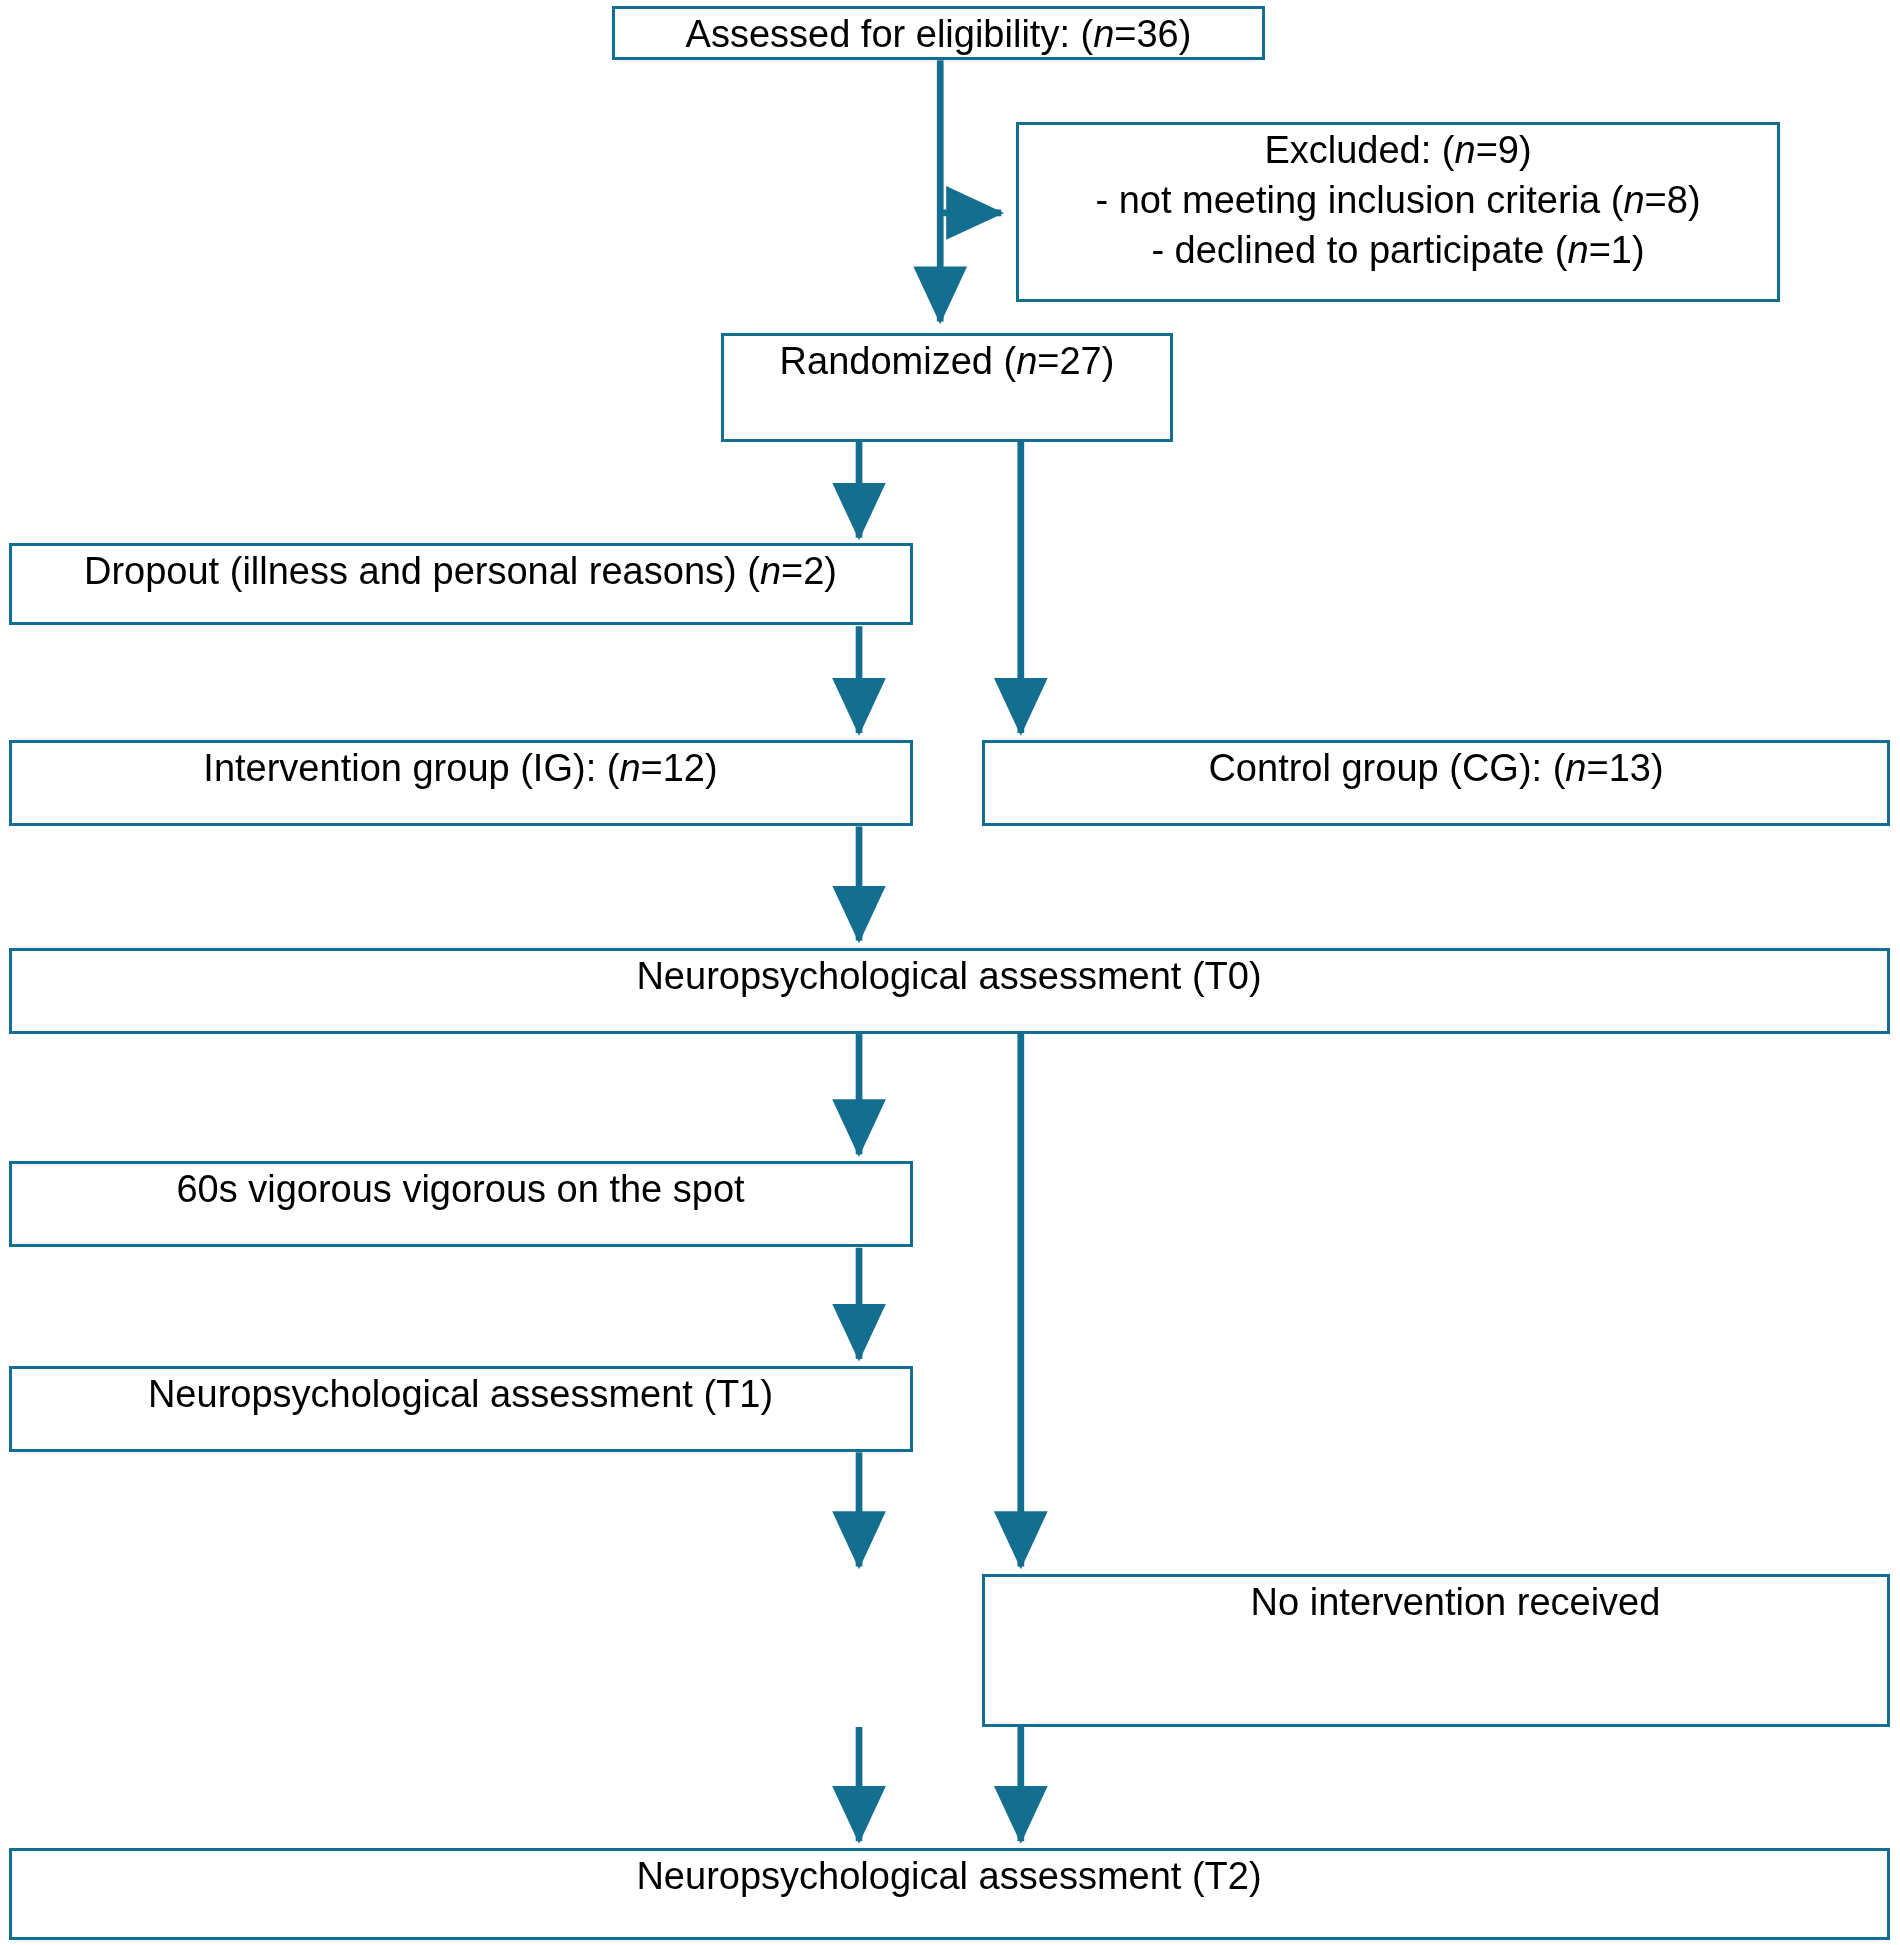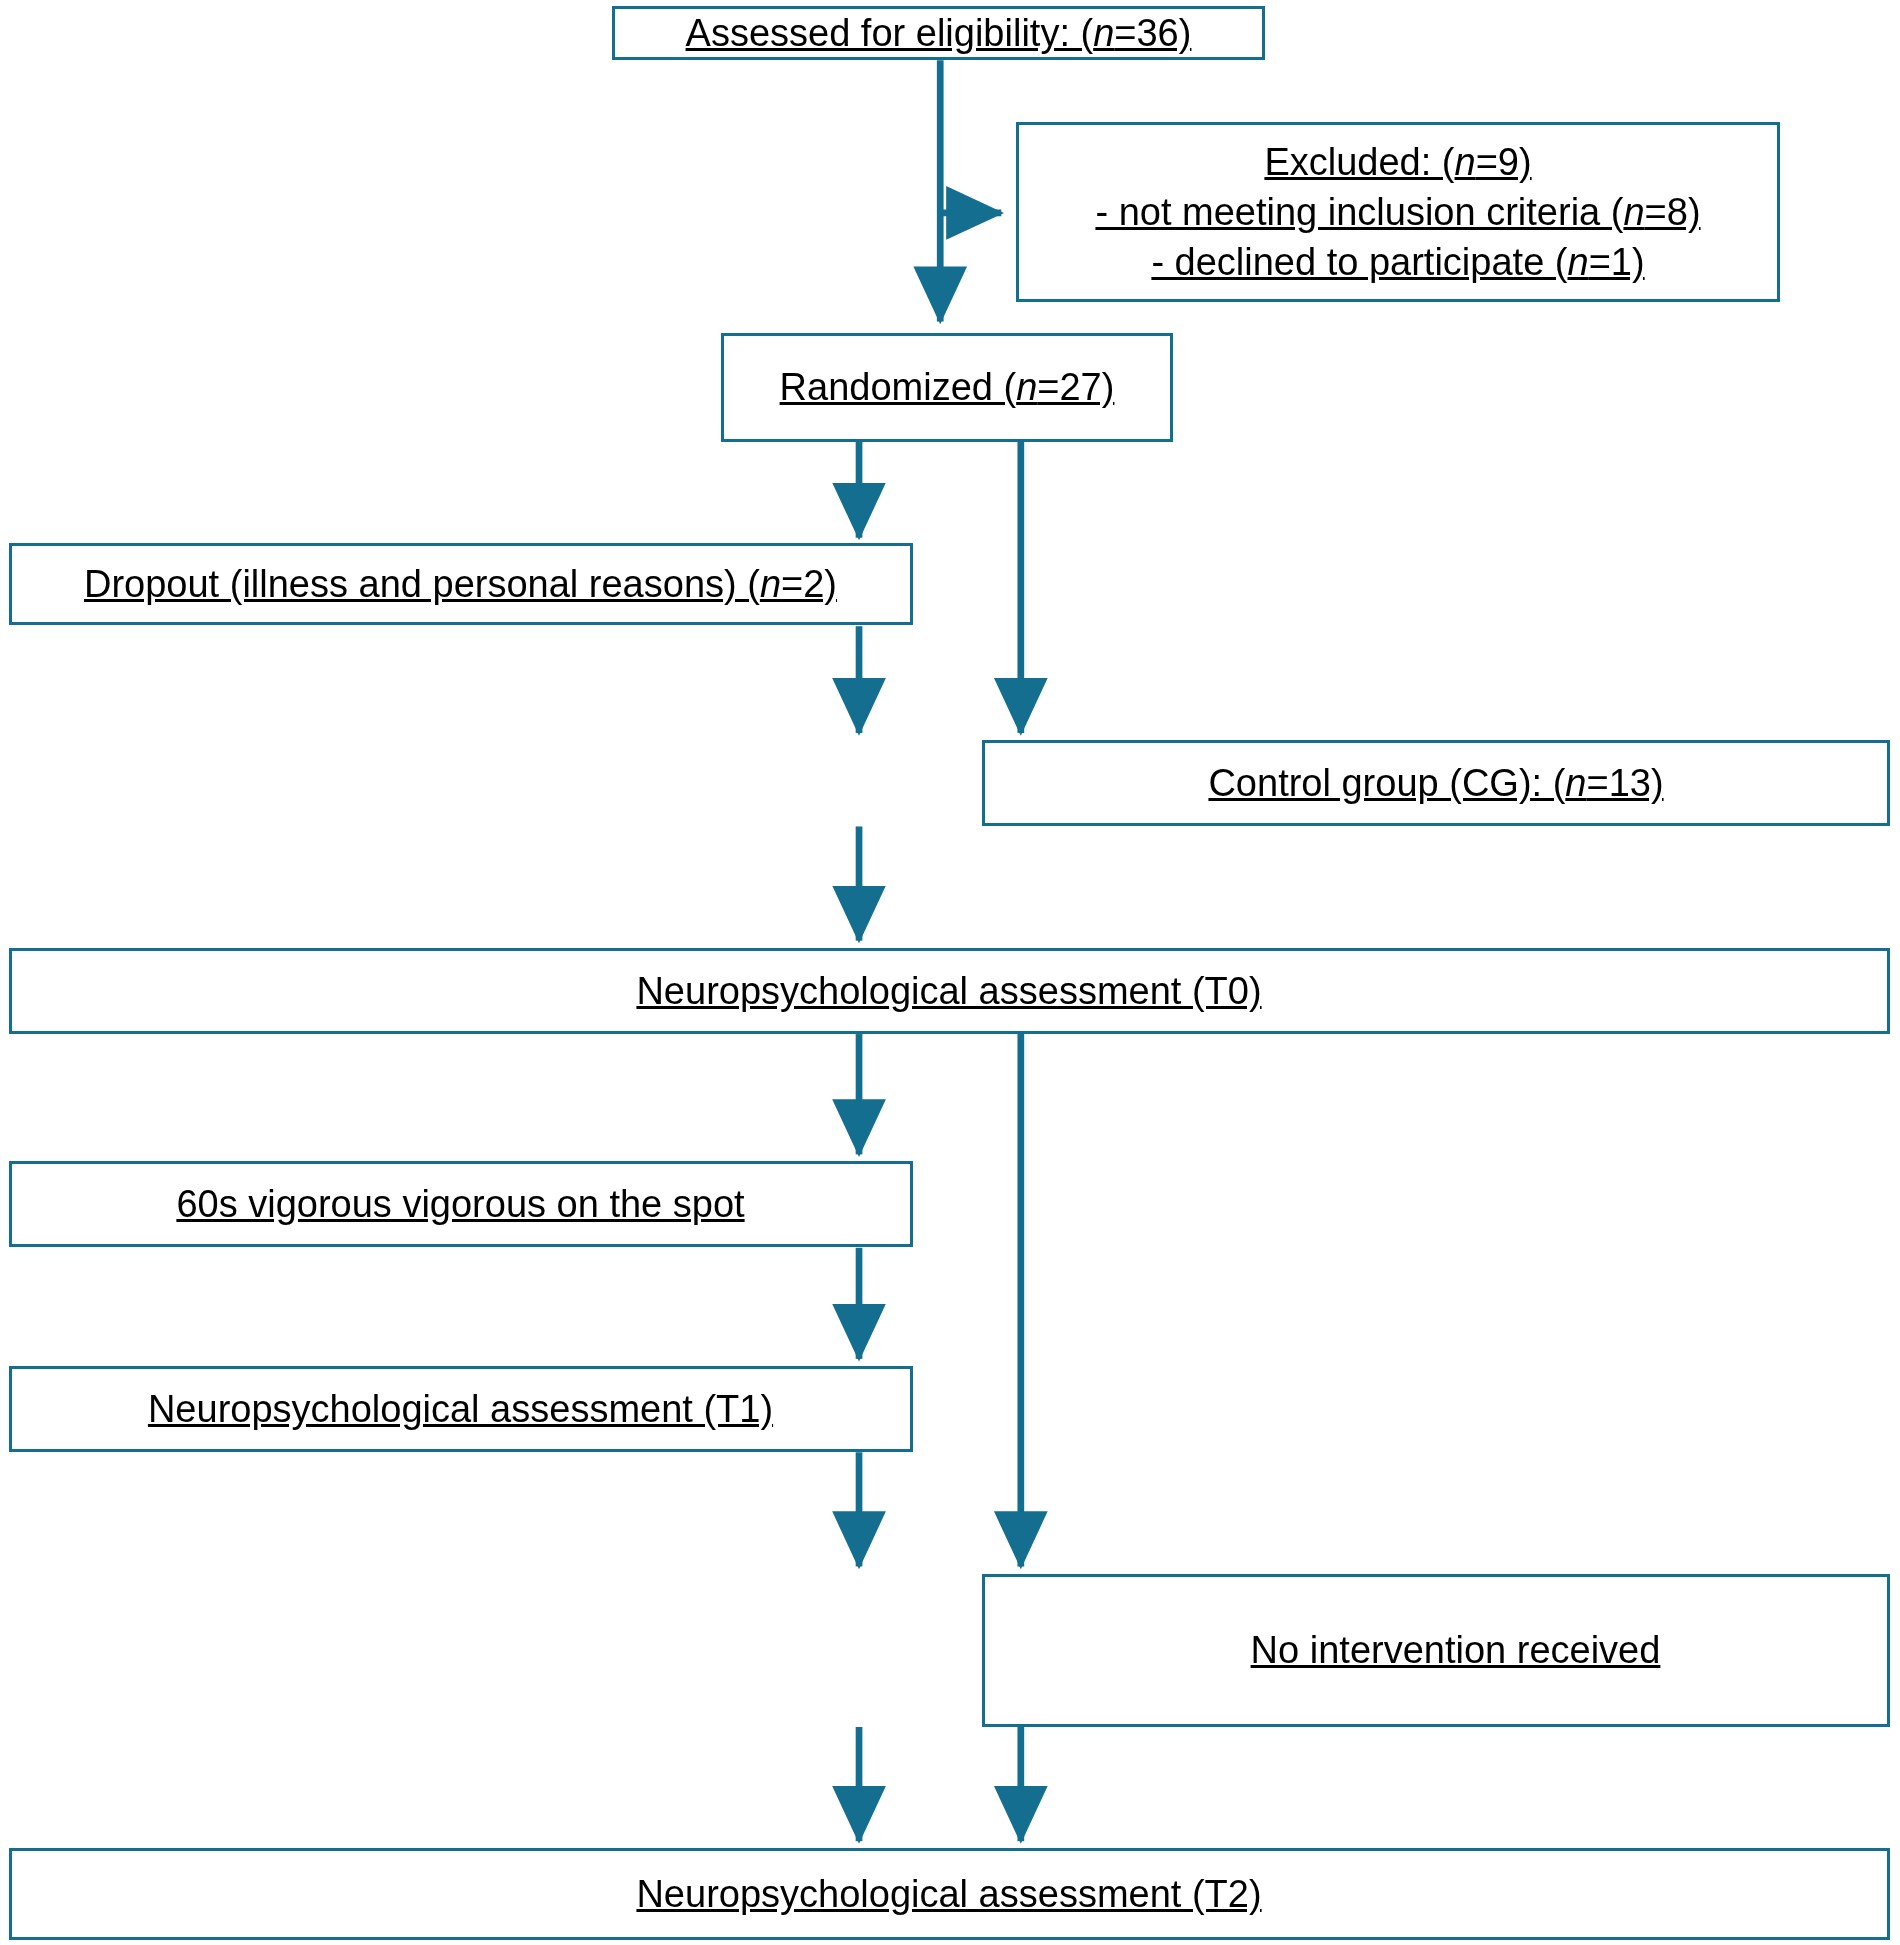--- a/index.html
+++ b/index.html
@@ -21,24 +21,22 @@
     left: 0;
     width: 1900px;
     height: 1946px;
   }
   .node-box {
     position: absolute;
     box-sizing: border-box;
     background: #ffffff;
     border: 3.1px solid #136E8F;
     display: flex;
-    align-items: center;
     justify-content: center;
     text-align: center;
-    text-decoration: underline;
   }
   .node-label {
     color: #000000;
     font-size: 38px;
     line-height: 1.32;
     font-family: "Liberation Sans", sans-serif;
     white-space: pre-line;
     padding: 0 11px;
   }
   .node-label i {
@@ -91,20 +89,23 @@
   </div>
 
   <div class="node-box" style="left:721px; top:333px; width:452px; height:109px;">
     <span class="node-label">Randomized (<i>n</i>=27)</span>
   </div>
 
   <div class="node-box" style="left:8.5px; top:543px; width:904px; height:82px;">
     <span class="node-label">Dropout (illness and personal reasons) (<i>n</i>=2)</span>
   </div>
 
+  <div class="node-box" style="left:8.5px; top:740px; width:904px; height:86px;">
+    <span class="node-label">Intervention group (IG): (<i>n</i>=12)</span>
+  </div>
 
   <div class="node-box" style="left:982px; top:740px; width:908px; height:86px;">
     <span class="node-label">Control group (CG): (<i>n</i>=13)</span>
   </div>
 
   <div class="node-box" style="left:8.5px; top:948px; width:1881px; height:86px;">
     <span class="node-label">Neuropsychological assessment (T0)</span>
   </div>
 
   <div class="node-box" style="left:8.5px; top:1161px; width:904px; height:86px;">

